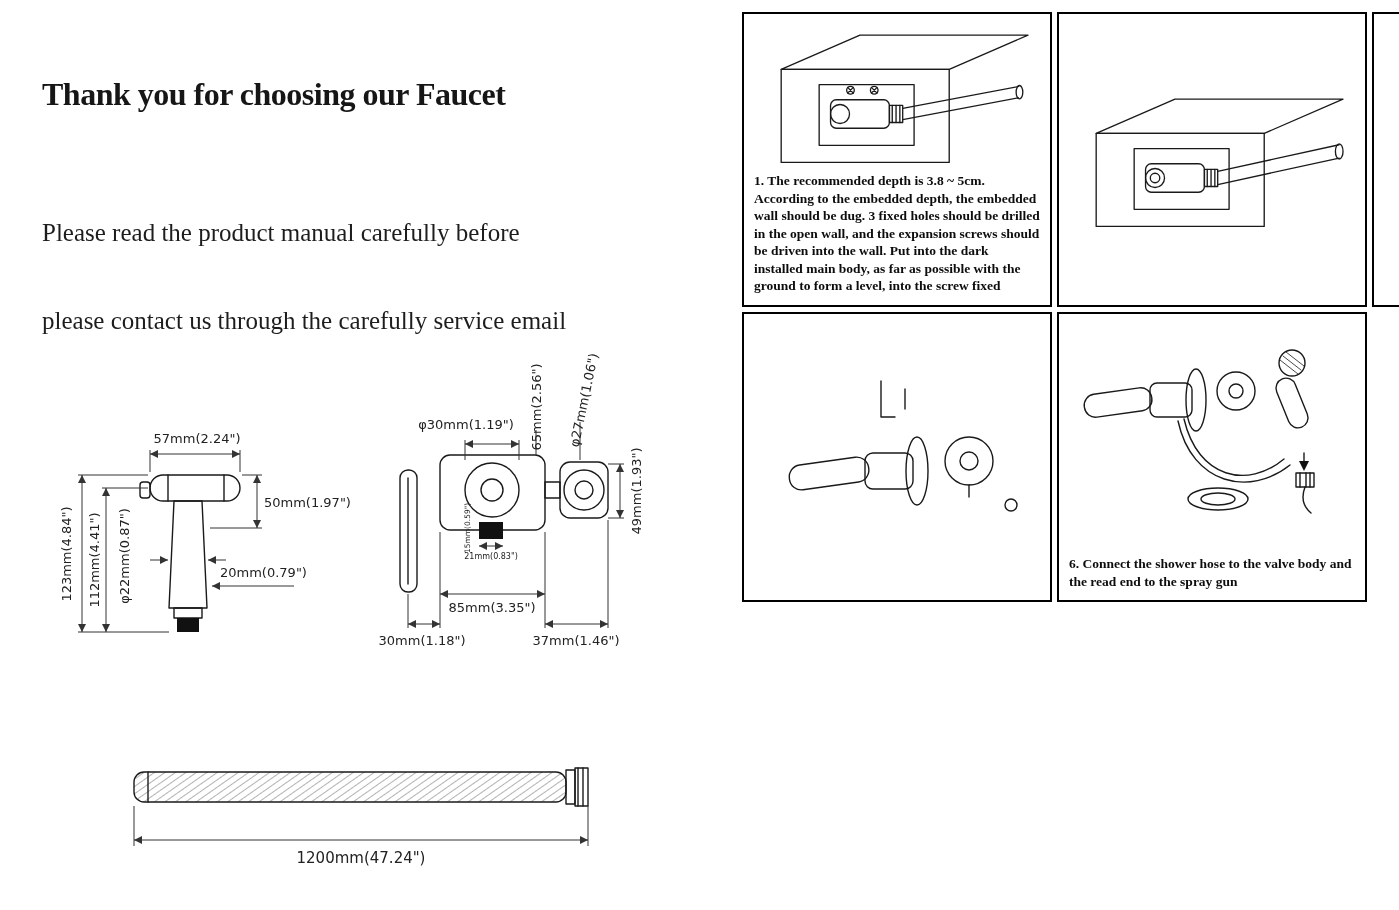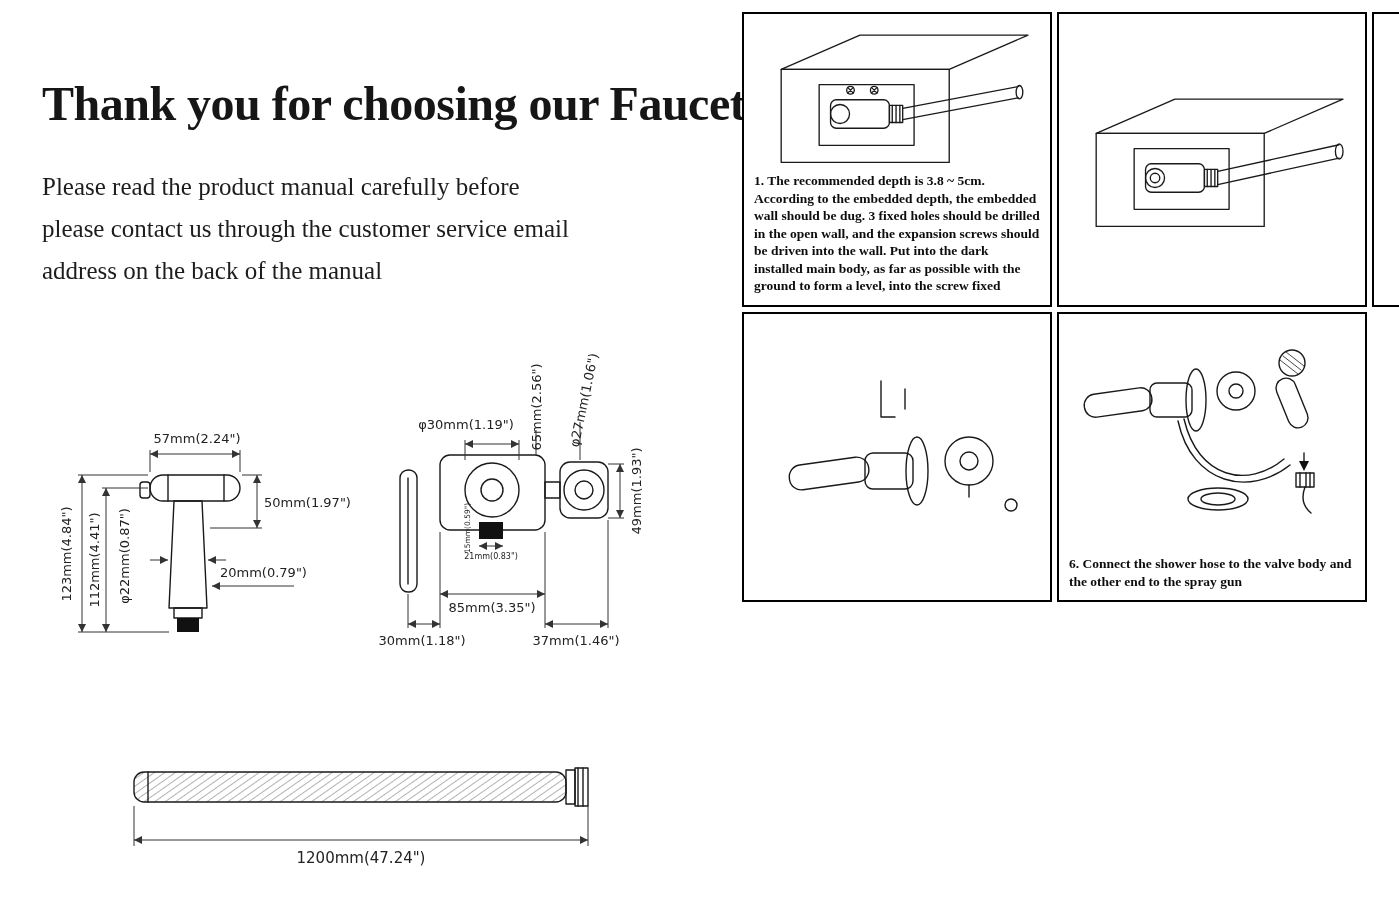--- a/index.html
+++ b/index.html
@@ -1,23 +1,23 @@
 <!DOCTYPE html>
 <html><head>
 <meta charset="utf-8">
 <style>
   * { margin:0; padding:0; box-sizing:border-box; }
   html,body { background:#ffffff; }
   .page { position:relative; width:1399px; height:910px; background:#fff;
           font-family:"Liberation Serif", serif; color:#111; overflow:hidden; }
 
-  .title { position:absolute; left:42px; top:76px; font-size:48px; font-weight:700;
+  .title { position:absolute; left:42px; top:76px; font-size:32px; font-weight:700;
            color:#161616; letter-spacing:-0.5px; }
   .intro { position:absolute; left:42px; top:166px; font-size:25px; line-height:42px; color:#1d1d1d; }
-  .intro span { display:block; }
+  .intro span { display:block;margin-top:46px; }
 
   .drawing { position:absolute; }
   .dim-label { position:absolute; font-family:"DejaVu Sans", sans-serif; font-size:13px;
                color:#222; white-space:nowrap; transform:translate(-50%,-50%); }
   .dim-label.left-anchor { transform:translate(0,-50%); }
   .dim-label.rot { transform:translate(-50%,-50%) rotate(-90deg); }
   .dim-label.rot-steep { transform:translate(-50%,-50%) rotate(-78deg); }
   .dim-label.tiny { font-size:8px; }
   .dim-label.tiny-rot { font-size:7.5px; transform:translate(-50%,-50%) rotate(-90deg); }
   .dim-label.big { font-size:15px; }
@@ -34,22 +34,21 @@
 </style>
 </head>
 <body>
 
 <div class="page">
 
   <h1 class="title">Thank you for choosing our Faucet</h1>
 
   <div class="intro">
     <span>Please read the product manual carefully before</span>
-    <span>please contact us through the customer service email</span>
-    <span>address on the back of the manual</span>
+    <span>please contact us through the carefully service email</span>
   </div>
 
   <div class="drawing" style="left:52px; top:360px; width:310px; height:300px;">
     <svg width="310" height="300" viewBox="0 0 310 300">
       <defs>
         <marker id="mA" markerWidth="9" markerHeight="9" refX="8" refY="4" orient="auto-start-reverse">
           <path d="M0,0 L8,4 L0,8 Z" fill="#333"></path>
         </marker>
       </defs>
       <g class="sketch">
@@ -281,18 +280,18 @@
             <path d="M236,114 V128"></path>
               <polygon points="236,132 231,122 241,122" fill="#111" stroke="none"></polygon>
             <rect x="228" y="134" width="18" height="14"></rect>
             <path d="M232,134 V148 M238,134 V148 M242,134 V148"></path>
             <path d="M237,148 q-6,16 6,26"></path>
           </g>
         </svg>
       </div>
       <p class="panel-text">
         <span>6.</span>
-        <span>Connect the shower hose to the valve body and the other end to the spray gun</span>
+        <span>Connect the shower hose to the valve body and the read end to the spray gun</span>
       </p>
     </div>
 
   </div>
 </div>
 
 </body></html>

